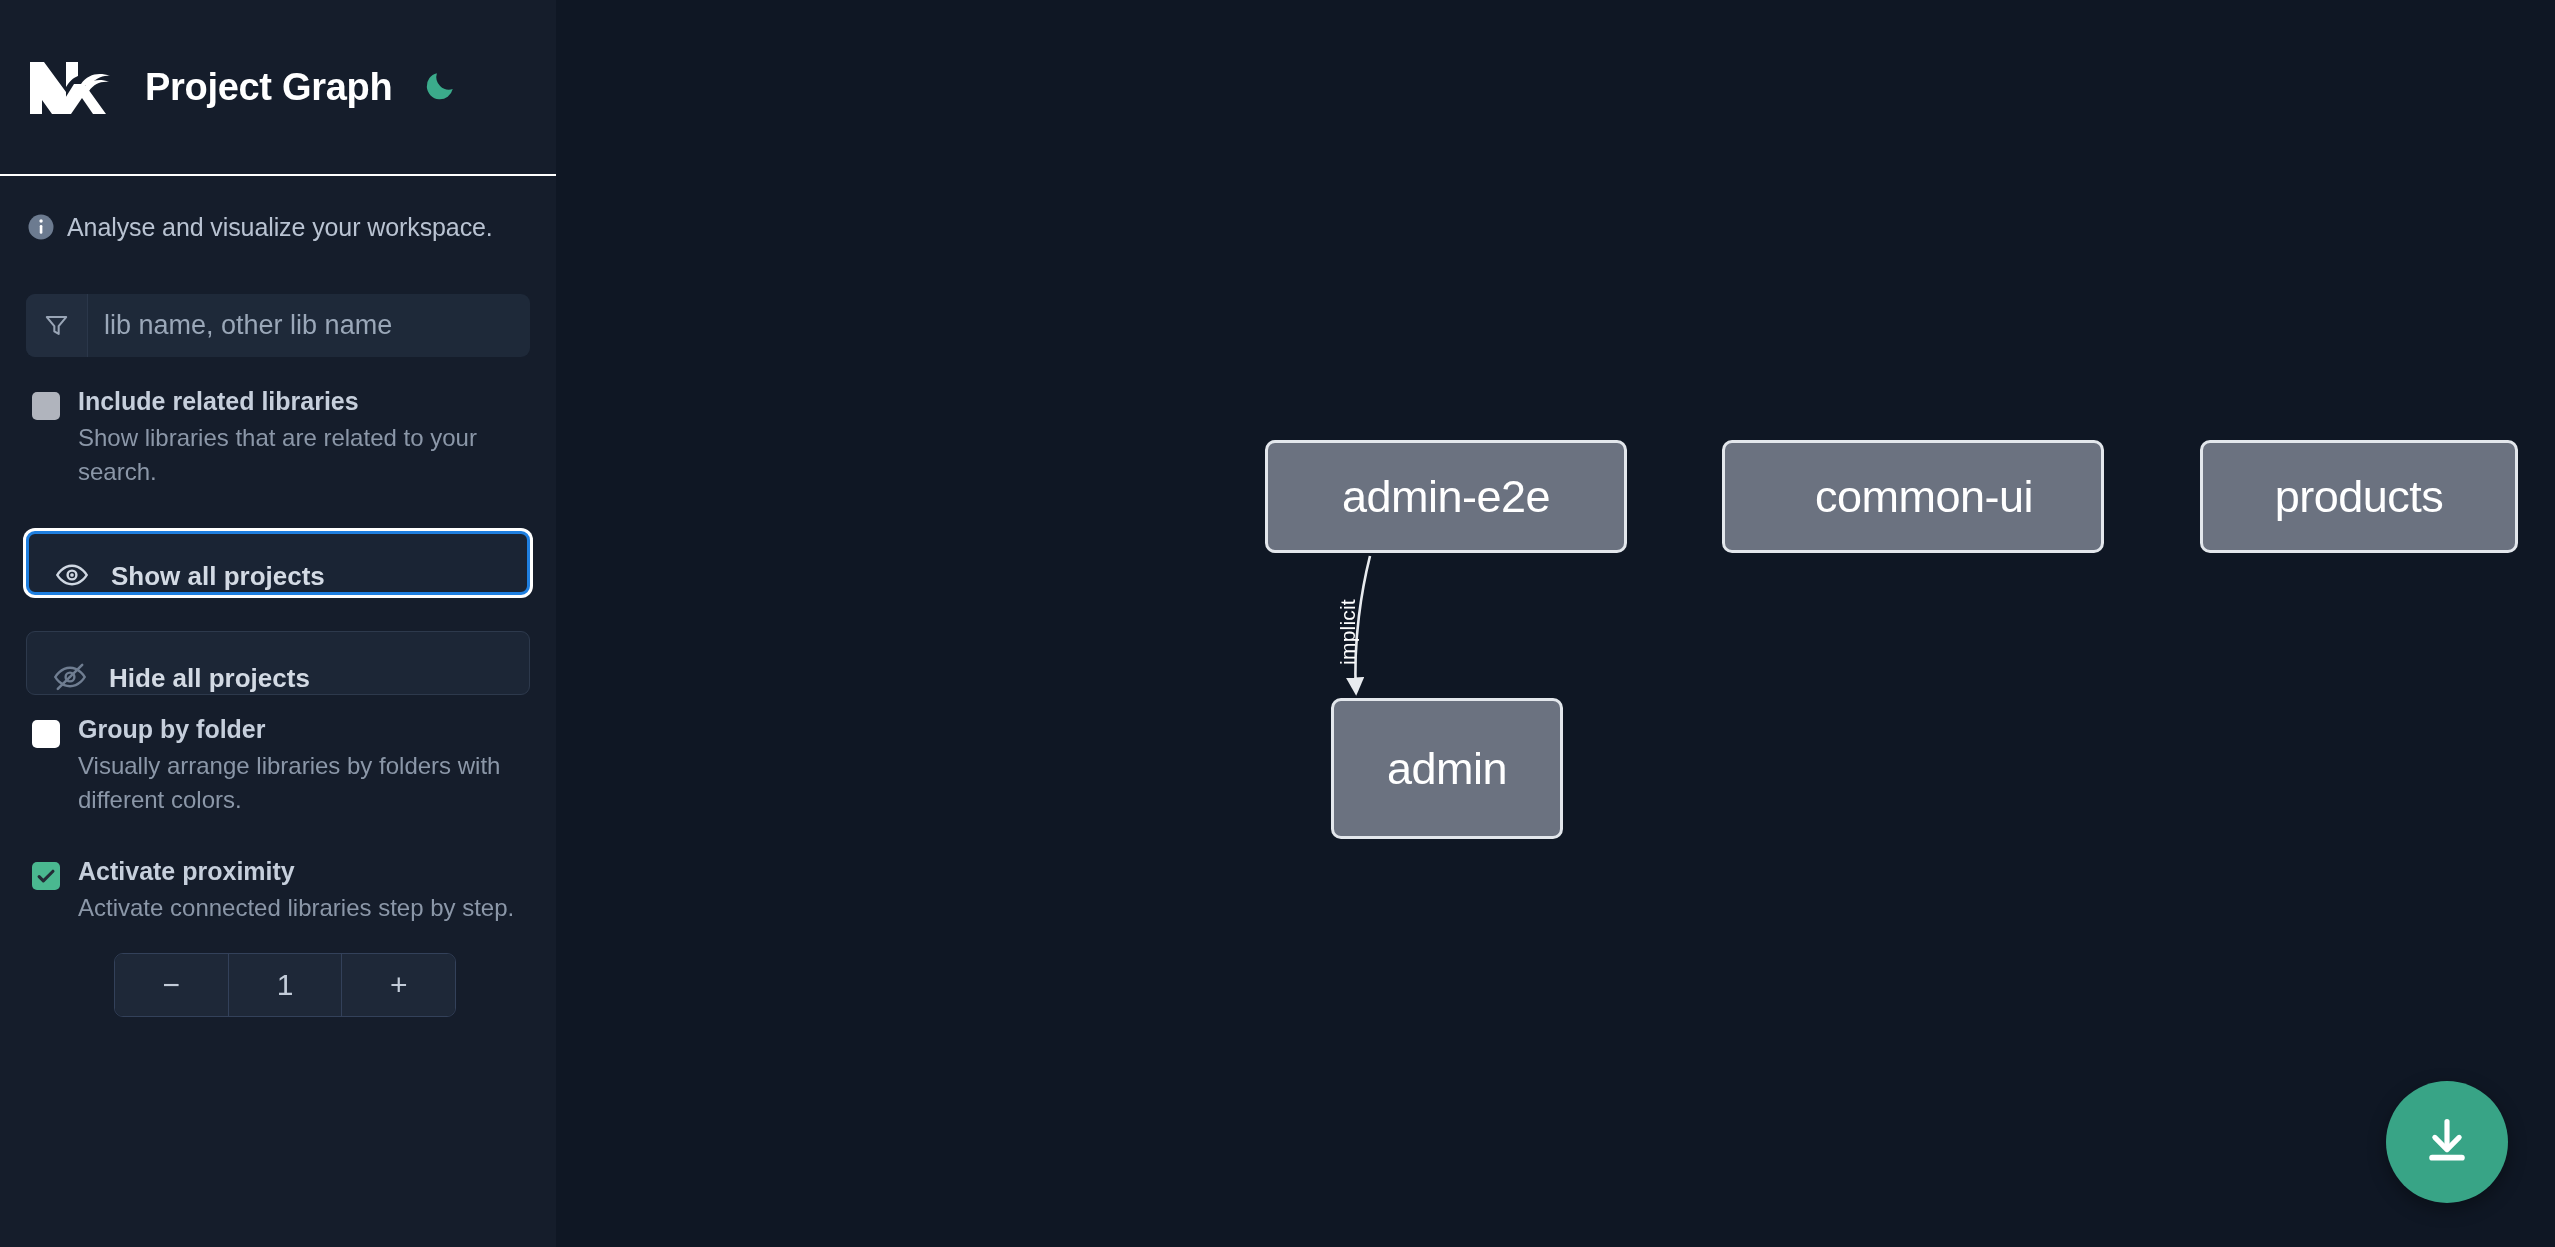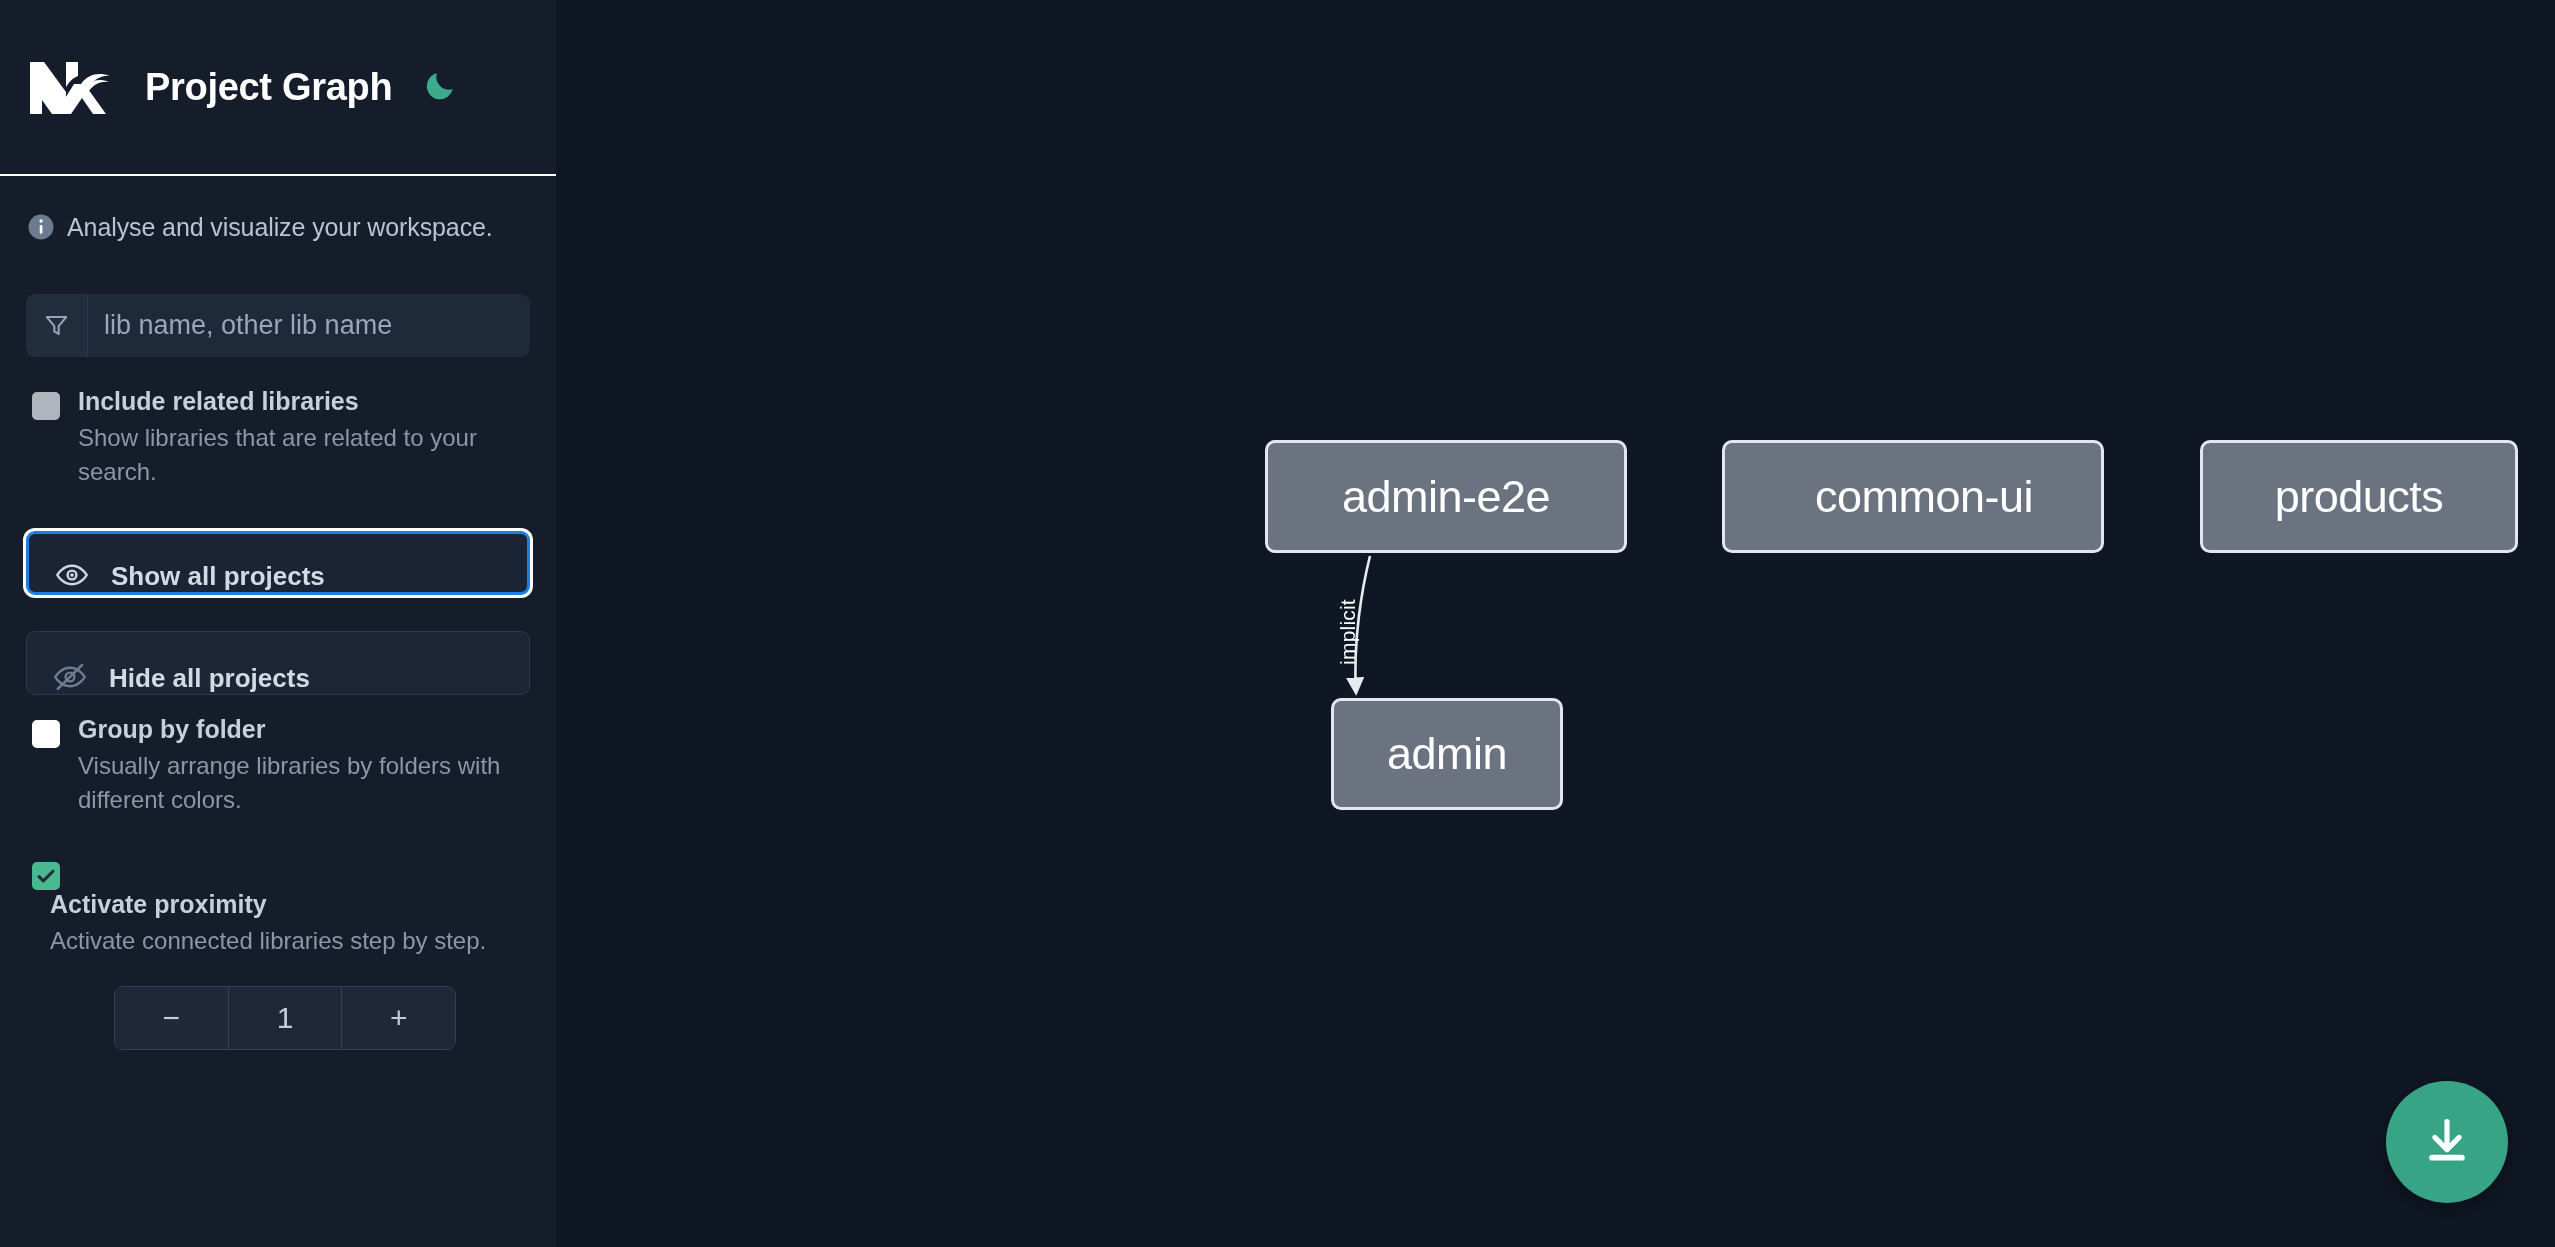--- a/index.html
+++ b/index.html
@@ -240,21 +240,21 @@
     </div>
 
     <div class="check-row" style="margin-top:20px;">
       <span class="cb white"></span>
       <div class="check-texts">
         <div class="check-title">Group by folder</div>
         <div class="check-desc">Visually arrange libraries by folders with different colors.</div>
       </div>
     </div>
 
-    <div class="check-row" style="margin-top:40px;flex-direction:column;">
+    <div class="check-row" style="margin-top:40px;">
       <span class="cb green">
         <svg viewBox="0 0 24 24" width="22" height="22" aria-hidden="true">
           <path d="M4.5 12.6l4.6 4.7L19.6 6.8" fill="none" stroke="#232b36" stroke-width="3.4" stroke-linecap="round" stroke-linejoin="round"></path>
         </svg>
       </span>
       <div class="check-texts">
         <div class="check-title">Activate proximity</div>
         <div class="check-desc">Activate connected libraries step by step.</div>
       </div>
     </div>
@@ -280,21 +280,21 @@
 
       <path d="M2148 556 C 2140 588, 2132 640, 2136 692" fill="none" stroke="#e8ebef" stroke-width="2.6" marker-end="url(#ah)"></path>
     </svg>
 
     <div class="edge-label" style="left:737px; top:620px; width:110px; text-align:center;">implicit</div>
 
     <div class="gnode" style="left:665px; top:440px; width:362px; height:113px;">admin-e2e</div>
     <div class="gnode" style="left:1122px; top:440px; width:382px; height:113px;padding-left:22px;">common-ui</div>
     <div class="gnode" style="left:1600px; top:440px; width:318px; height:113px;">products</div>
 
-    <div class="gnode" style="left:731px; top:698px; width:232px; height:112px;">admin</div>
+    <div class="gnode" style="left:731px; top:698px; width:232px; height:141px;">admin</div>
 
     <button class="fab">
       <span>
         <svg viewBox="0 0 24 24" width="54" height="54" aria-hidden="true">
           <line x1="12" y1="3.4" x2="12" y2="15" stroke="#ffffff" stroke-width="2.3" stroke-linecap="round"></line>
           <path d="M6.6 10.4 L12 15.8 L17.4 10.4" fill="none" stroke="#ffffff" stroke-width="2.3" stroke-linecap="round" stroke-linejoin="round"></path>
           <line x1="5.4" y1="19.4" x2="18.6" y2="19.4" stroke="#ffffff" stroke-width="2.6" stroke-linecap="round"></line>
         </svg>
       </span>
     </button>

